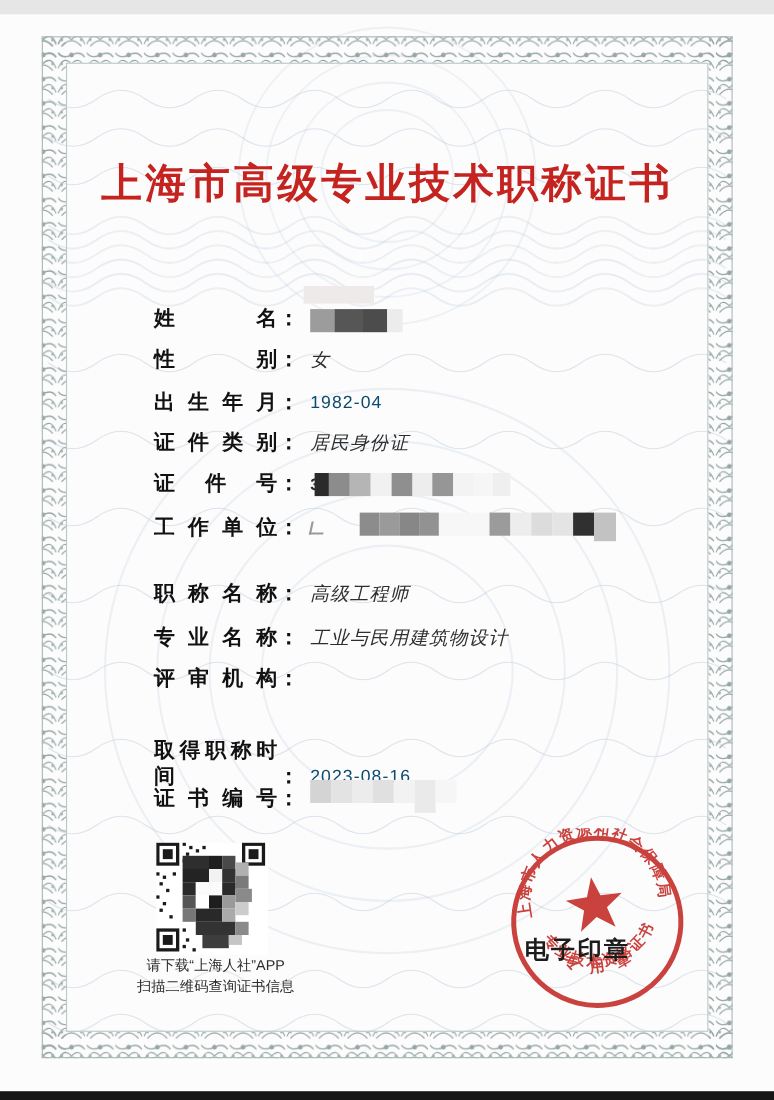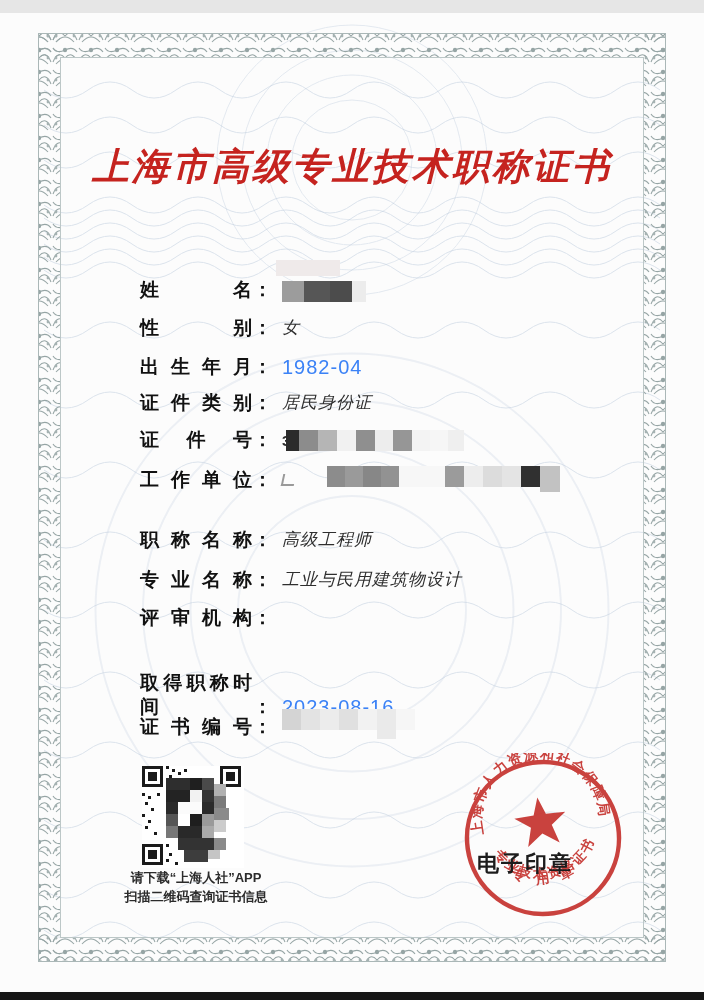--- a/index.html
+++ b/index.html
@@ -2,37 +2,37 @@
 <html><head>
 <meta charset="utf-8">
 <style>
   html,body{margin:0;padding:0;}
   body{background:#ffffff;font-family:"Liberation Sans",sans-serif;}
   .stage{position:relative;width:704px;height:1000px;background:#fcfcfc;overflow:hidden;}
   .top-strip{position:absolute;left:0;top:0;width:704px;height:13px;background:#e6e6e6;}
   .bottom-strip{position:absolute;left:0;top:992px;width:704px;height:8px;background:#161616;}
   svg.layer{position:absolute;left:0;top:0;}
   .title{position:absolute;left:0;top:142px;width:704px;text-align:center;
-         font-size:37px;font-weight:bold;color:#c5231f;letter-spacing:3px;margin:0;font-style:italic;}
+         font-size:37px;font-weight:bold;color:#c5231f;letter-spacing:3px;margin:0;}
   .row{position:absolute;left:140px;display:flex;align-items:flex-end;}
   .lab{display:inline-block;width:112px;font-size:19px;font-weight:bold;color:#111;
        text-align:justify;text-align-last:justify;line-height:24px;}
   .colon{font-size:19px;font-weight:bold;color:#111;line-height:24px;margin-left:1px;}
   .val{margin-left:10px;line-height:24px;}
   .v-kai{font-family:"Liberation Serif",serif;font-style:italic;font-size:17px;color:#2e2e2e;letter-spacing:1px;}
-  .v-sans{font-size:20px;color:#3b82f6;letter-spacing:1px;padding-top:2px;}
+  .v-sans{font-size:16px;color:#0c4a6e;letter-spacing:1px;padding-top:2px;}
   .v-wrap{width:310px;line-height:25px;}
   .mosaic{display:flex;margin-left:10px;margin-top:1px;}
   .mosaic i{display:inline-block;height:21px;}
   .ghost{position:absolute;background:#efeaea;}
   .partial-mark{display:inline-block;width:11px;height:10px;margin:8px 6px 0 0;
                 border-left:2px solid #9a9a9a;border-bottom:2px solid #9a9a9a;transform:skewX(-12deg);}
   .num3{font-size:15px;font-weight:bold;color:#2b2b2b;margin-right:-4px;line-height:22px;}
   .qr-caption{position:absolute;left:104px;top:868px;width:184px;text-align:center;
-              font-size:13px;font-weight:bold;color:#2b2b2b;line-height:19px;}
+              font-size:13px;font-weight:normal;color:#2b2b2b;line-height:19px;}
   .seal-overlay{position:absolute;left:477px;top:849px;font-size:22px;font-weight:bold;
                 color:#1c1c1c;letter-spacing:2px;}
 </style>
 </head>
 <body>
 
 <div class="stage">
 
   <div class="top-strip"></div>
   <div class="bottom-strip"></div>

